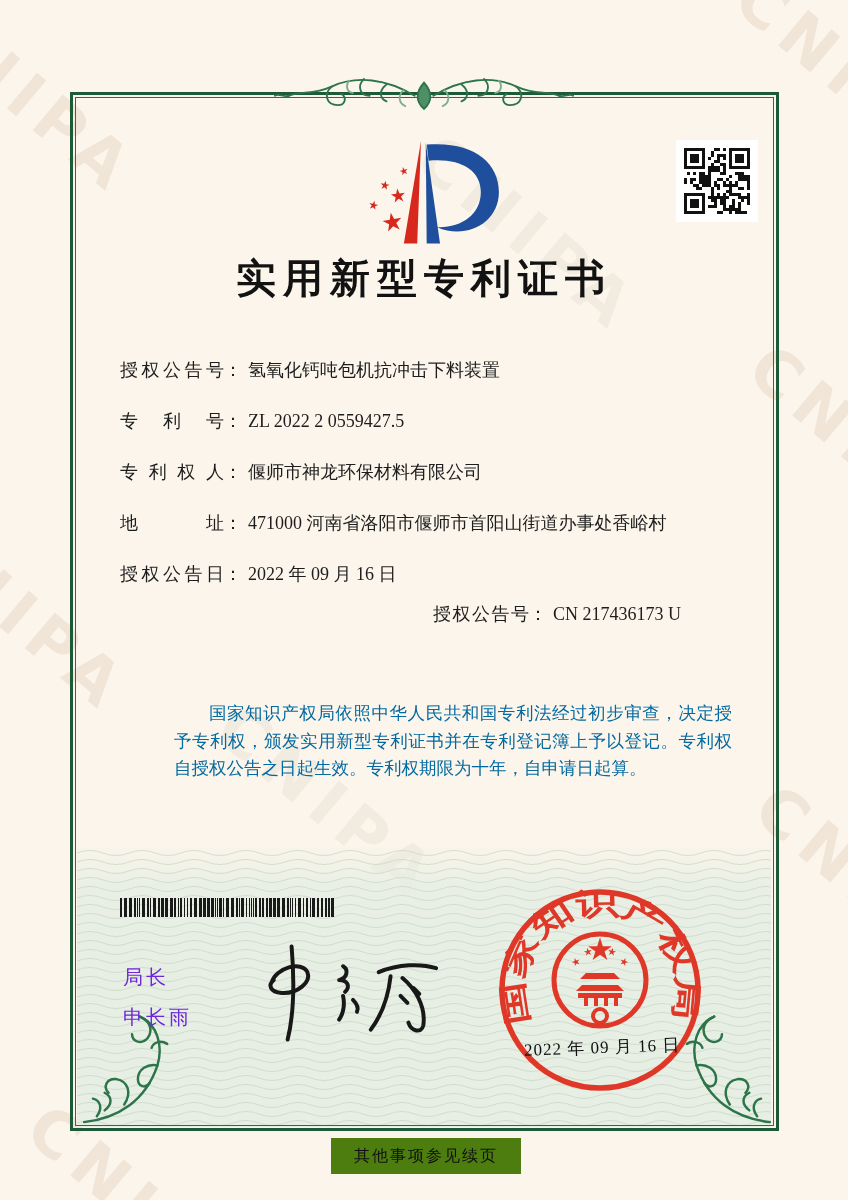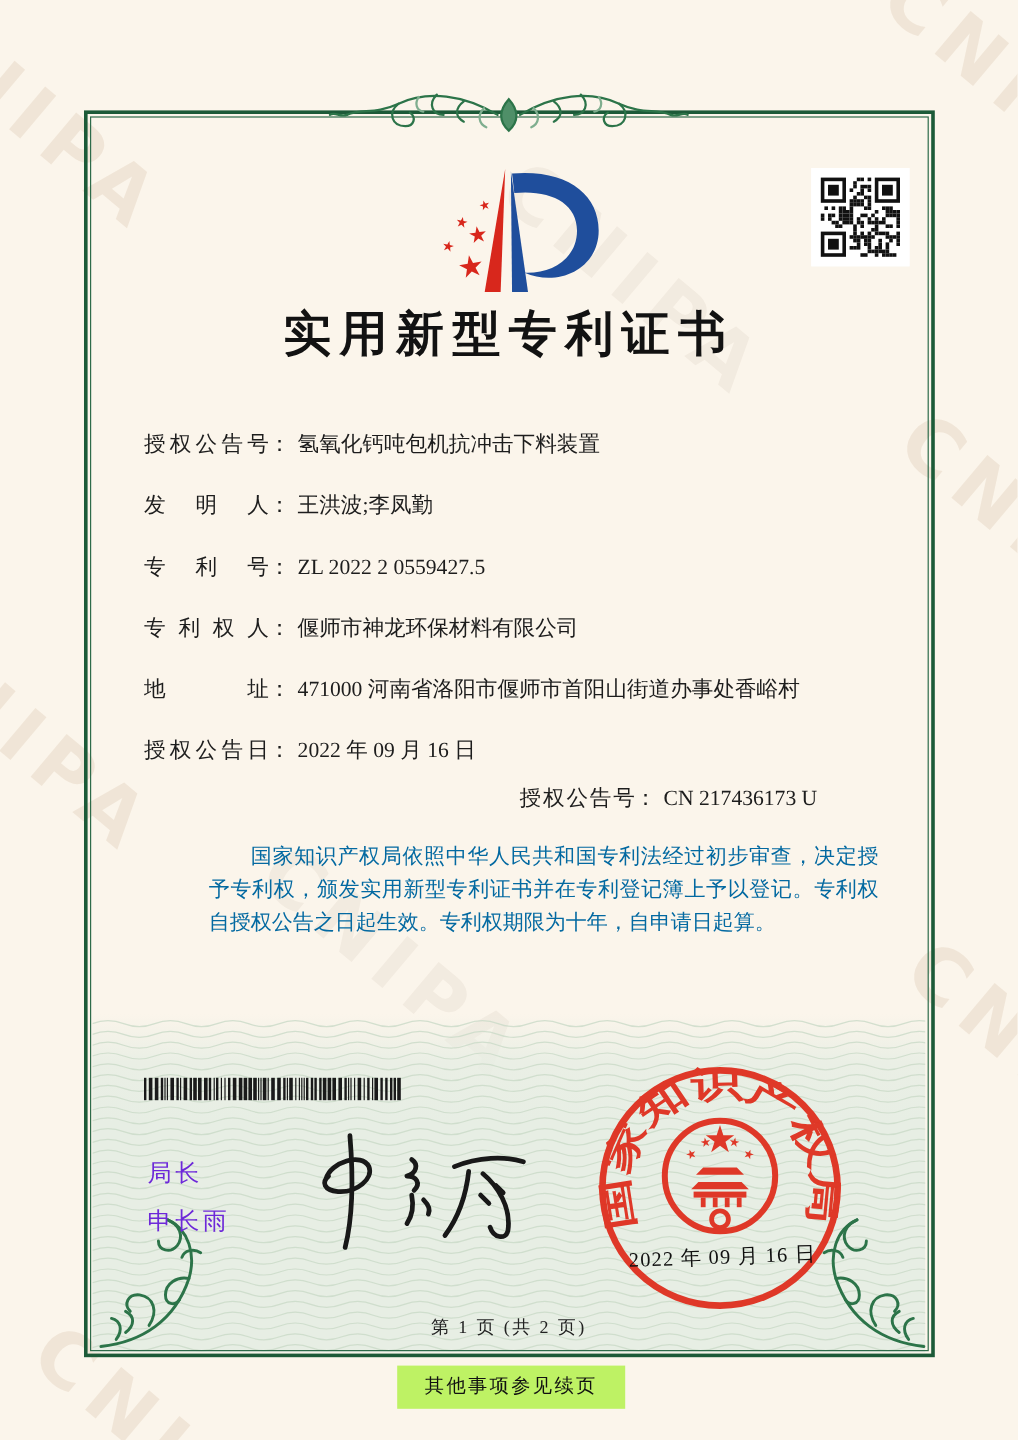--- a/index.html
+++ b/index.html
@@ -75,21 +75,21 @@
     position:absolute; z-index:6; left:524px; top:1036px;
     font-size:17px; letter-spacing:1px; color:#101010; transform:rotate(-2deg);
   }
 
   .page-num {
     position:absolute; z-index:4; left:0; right:0; top:1097px; text-align:center;
     font-size:15px; letter-spacing:2px; color:#222;
   }
   .cont-box {
     position:absolute; z-index:4; left:331px; top:1138px; width:190px; height:36px;
-    background:#bef264; text-align:center; line-height:36px;
+    background:#4d7c0f; text-align:center; line-height:36px;
     font-size:16px; letter-spacing:2px; color:#111;
   }
 </style>
 </head>
 <body>
 
 <div class="page">
 
   <div class="watermark" style="left:-52px; top:-18px; transform:rotate(40deg);">CNIPA</div>
   <div class="watermark" style="left:768px; top:-40px; transform:rotate(40deg);">CNIPA</div>
@@ -352,21 +352,20 @@
         <rect x="62" y="71" width="3" height="3" fill="#111"></rect>
         <rect x="65" y="71" width="3" height="3" fill="#111"></rect>
         <rect x="68" y="71" width="3" height="3" fill="#111"></rect>
       </svg>
   </div>
 
   <div class="title">实用新型专利证书</div>
 
   <div class="fields" id="fields">
       <div class="field-row"><span class="field-label">授权公告号</span><span class="field-colon">：</span><span class="field-value">氢氧化钙吨包机抗冲击下料装置</span></div>
-      <div class="field-row"><span class="field-label">发明人</span><span class="field-colon">：</span><span class="field-value">王洪波;李凤勤</span></div>
       <div class="field-row"><span class="field-label">专利号</span><span class="field-colon">：</span><span class="field-value">ZL 2022 2 0559427.5</span></div>
       <div class="field-row"><span class="field-label">专利权人</span><span class="field-colon">：</span><span class="field-value">偃师市神龙环保材料有限公司</span></div>
       <div class="field-row"><span class="field-label">地址</span><span class="field-colon">：</span><span class="field-value">471000 河南省洛阳市偃师市首阳山街道办事处香峪村</span></div>
       <div class="field-row"><span class="field-label">授权公告日</span><span class="field-colon">：</span><span class="field-value">2022 年 09 月 16 日</span><span class="field-group2"><span class="field-label">授权公告号</span><span class="field-colon">：</span><span class="field-value">CN 217436173 U</span></span></div>
     </div>
 
   <div class="paragraphs">
     <p>国家知识产权局依照中华人民共和国专利法经过初步审查，决定授予专利权，颁发实用新型专利证书并在专利登记簿上予以登记。专利权自授权公告之日起生效。专利权期限为十年，自申请日起算。</p>
   </div>
 
@@ -473,16 +472,15 @@
       <rect x="86" y="111" width="44" height="5"></rect>
       <rect x="92" y="116" width="4" height="8"></rect>
       <rect x="102" y="116" width="4" height="8"></rect>
       <rect x="112" y="116" width="4" height="8"></rect>
       <rect x="122" y="116" width="4" height="8"></rect>
       <circle cx="108" cy="134" r="7" fill="none" stroke="#df2f1e" stroke-width="4"></circle>
     </g>
   </svg>
   <div class="seal-date">2022 年 09 月 16 日</div>
 
-  <div class="page-num">第 1 页 (共 2 页)</div>
   <div class="cont-box">其他事项参见续页</div>
 
 </div>
 
 </body></html>

